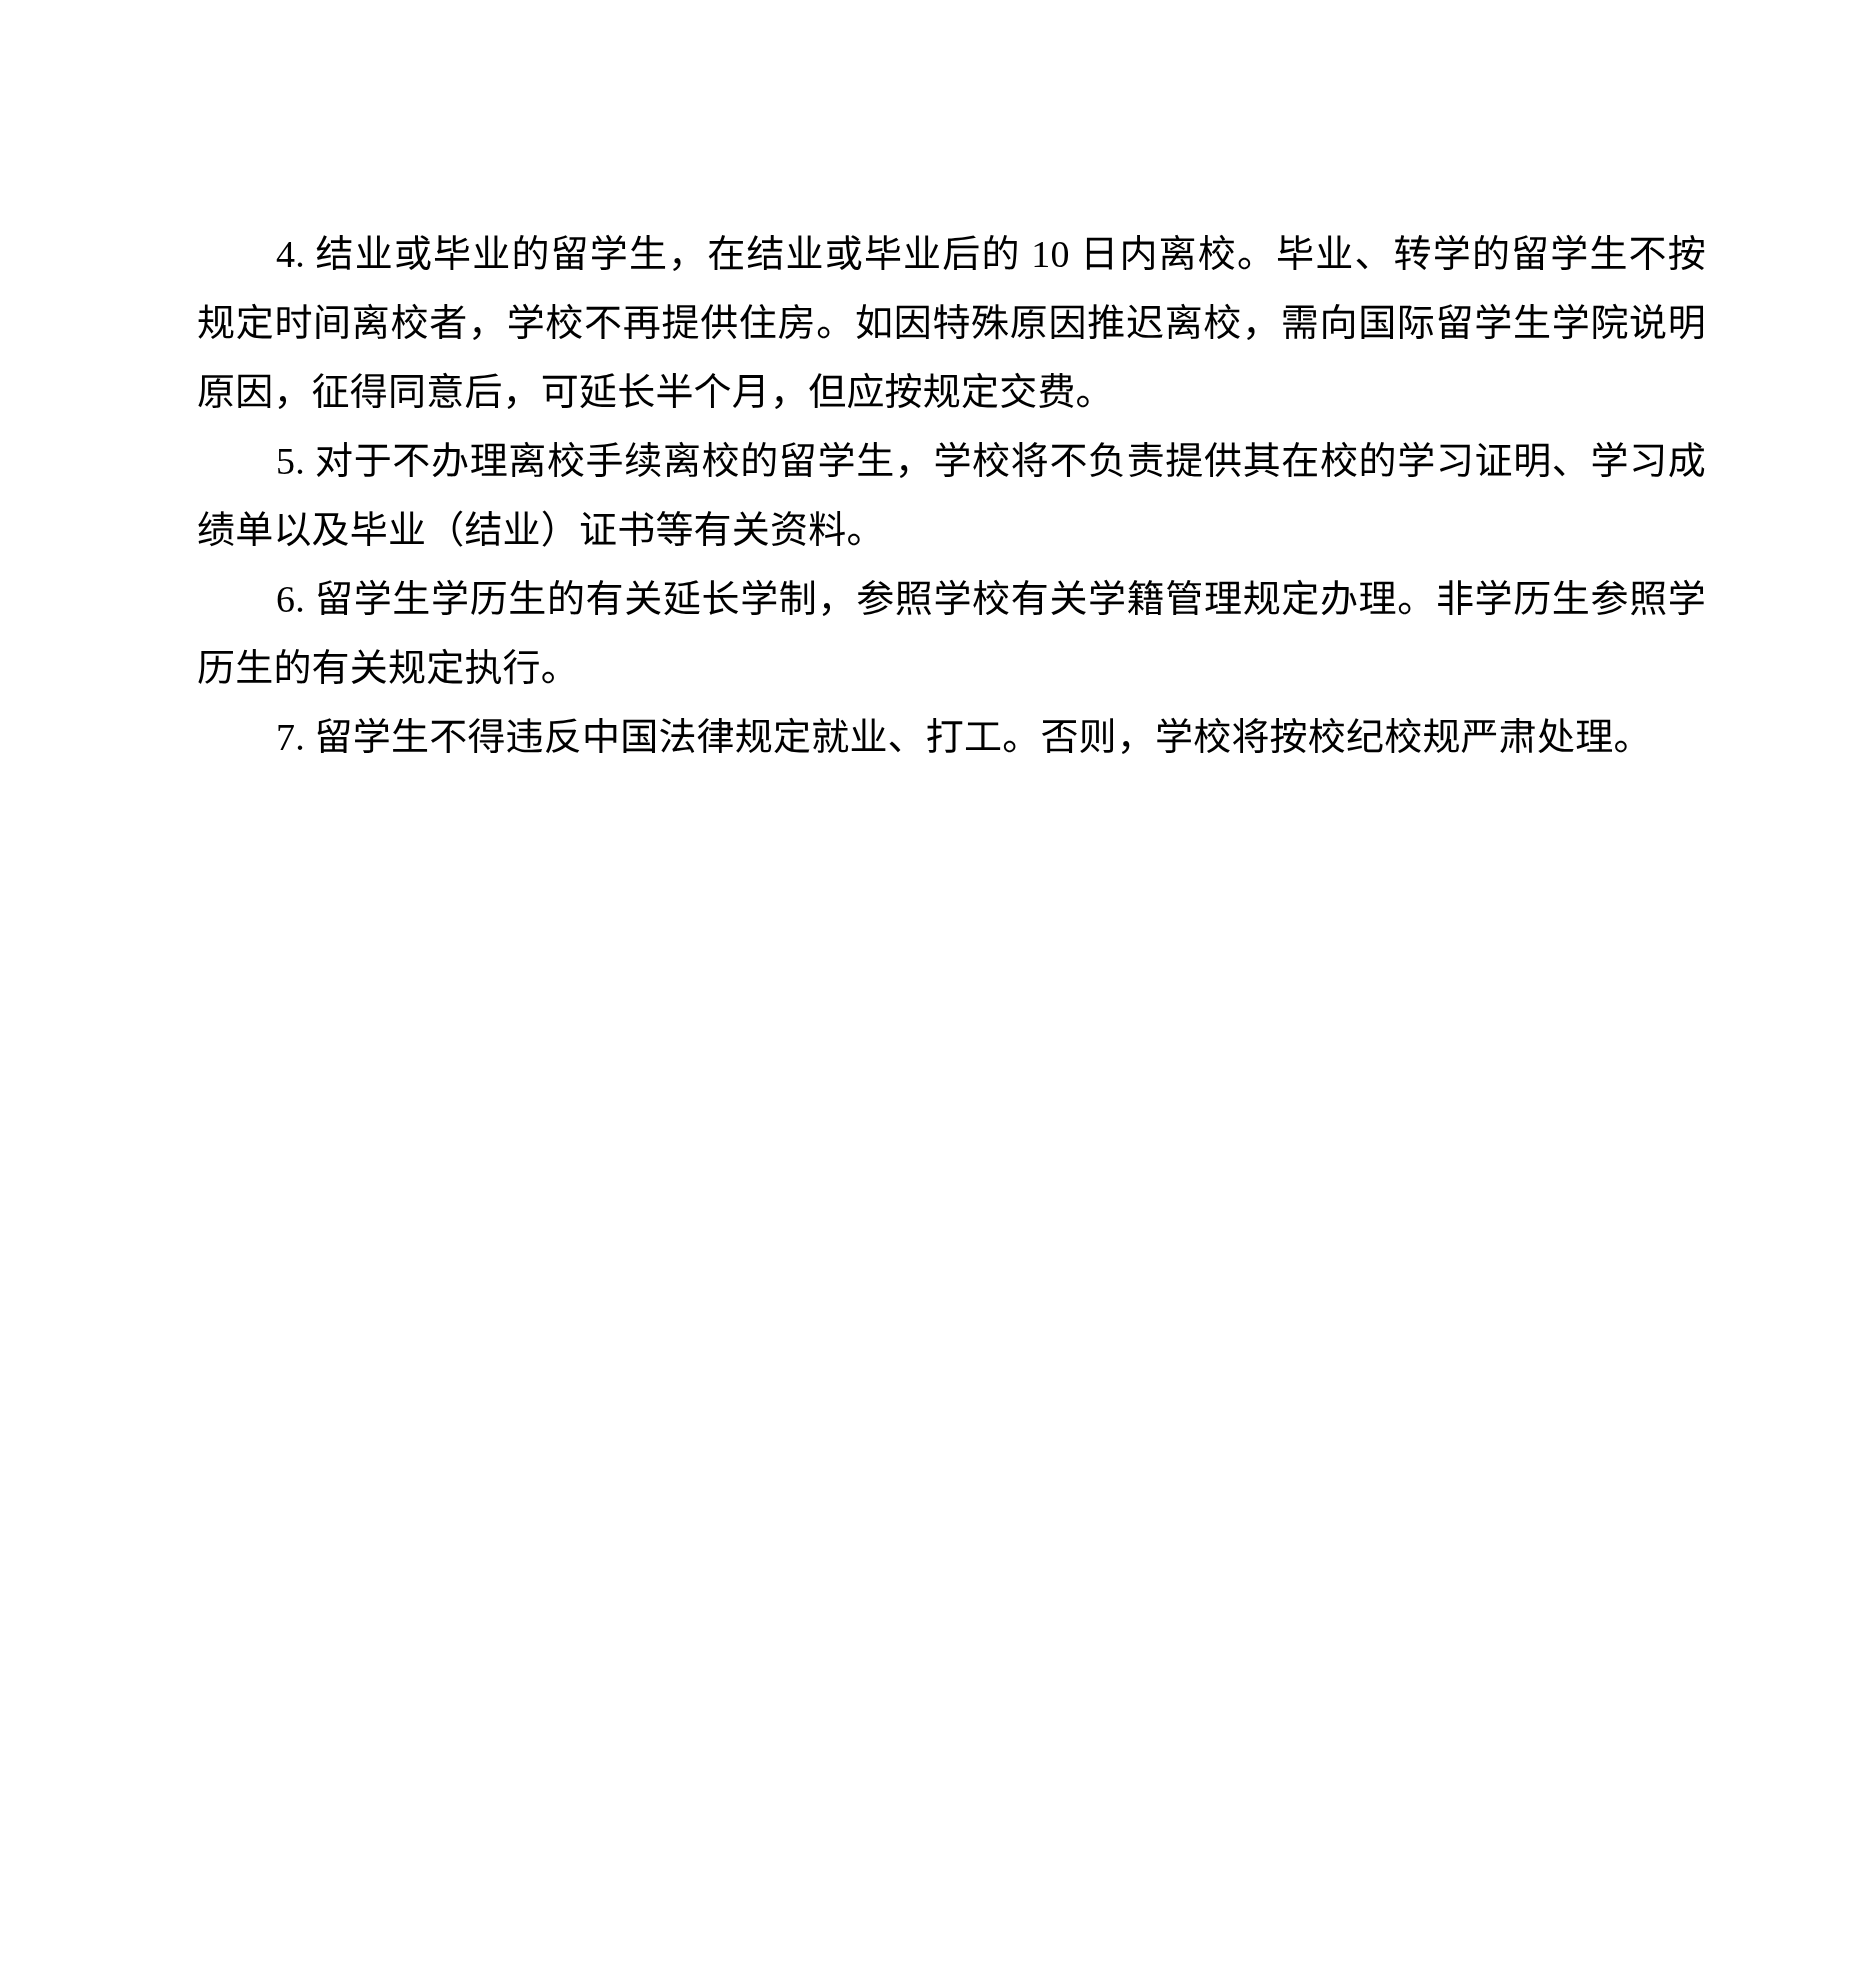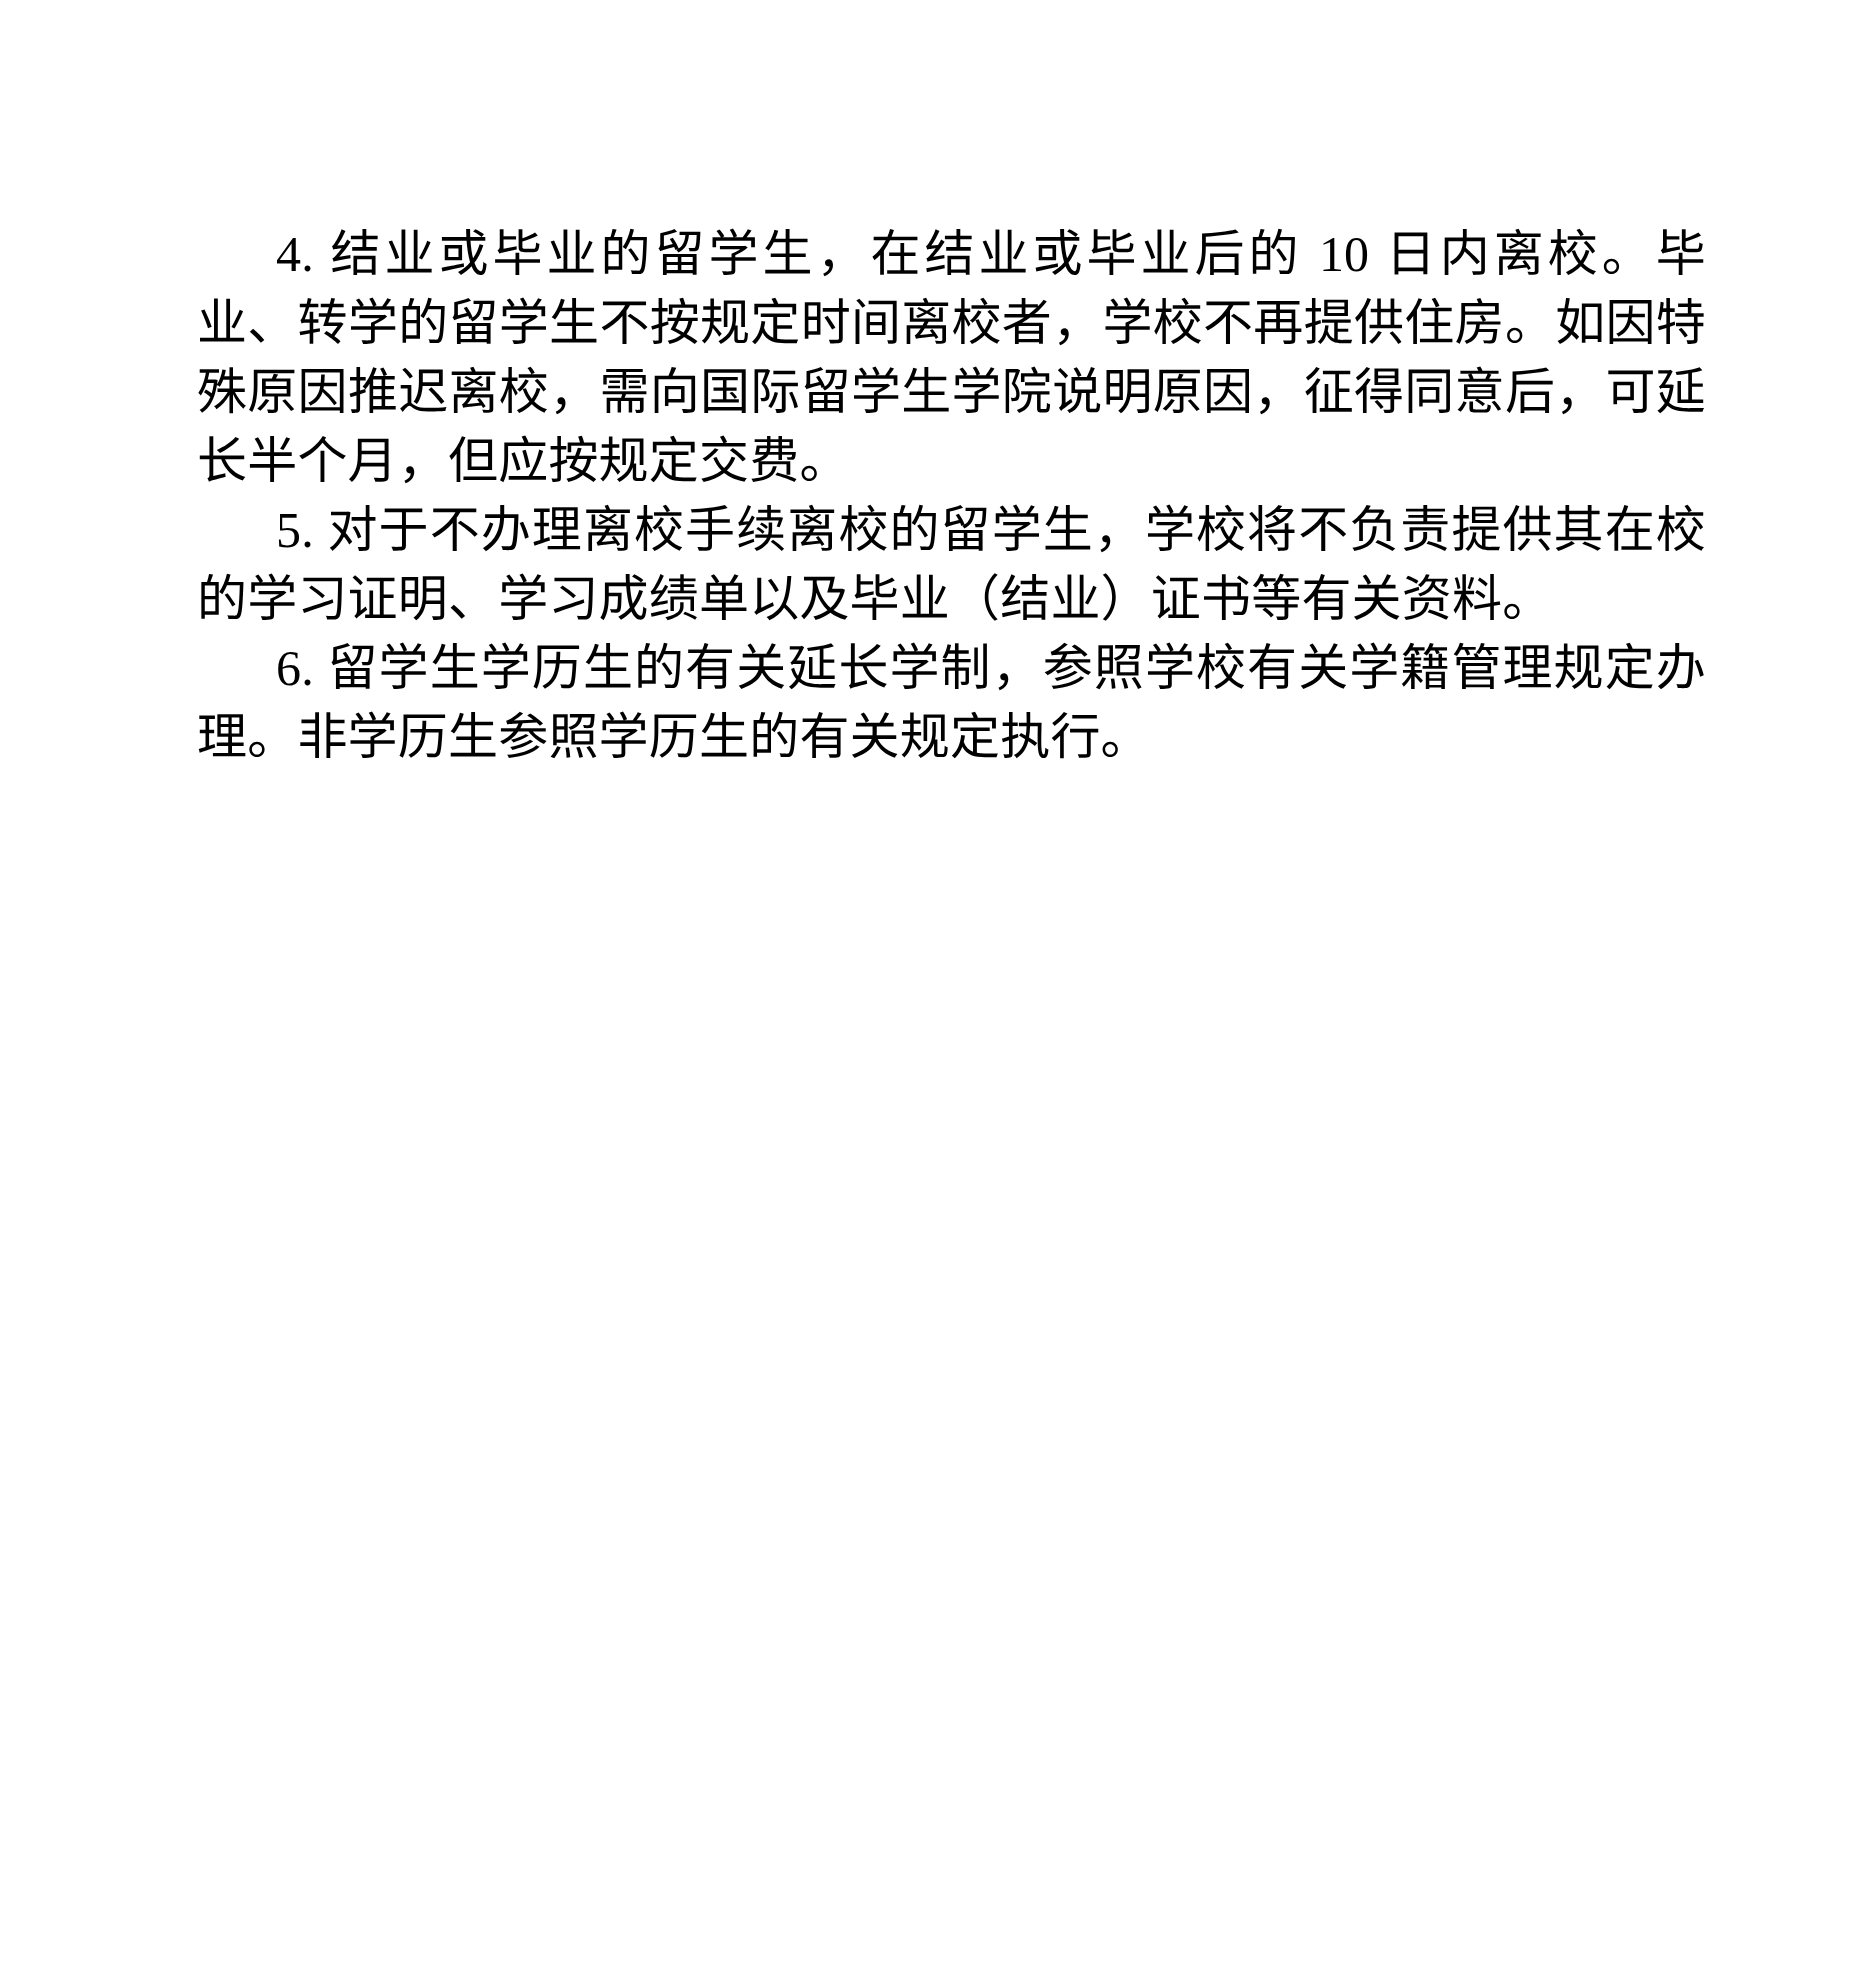--- a/index.html
+++ b/index.html
@@ -17,36 +17,37 @@
     height: 2647px;
     background: #ffffff;
     box-sizing: border-box;
     padding: 220px 169px 0 197px;
     overflow: hidden;
   }
   .doc-body {
     width: 1509px;
   }
   .para {
-    font-size: 50px;
+    font-size: 38px;
     line-height: 69px;
     text-align: justify;
     text-justify: inter-ideograph;
     text-indent: 79px;
     margin: 0 0 0 0;
     letter-spacing: 0.2px;
     word-break: break-all;
   }
   .para + .para {
     margin-top: 0;
   }
 </style>
 </head>
 <body>
 
 <div class="page">
   <div class="doc-body">
     <p class="para">4. 结业或毕业的留学生，在结业或毕业后的 10 日内离校。毕业、转学的留学生不按规定时间离校者，学校不再提供住房。如因特殊原因推迟离校，需向国际留学生学院说明原因，征得同意后，可延长半个月，但应按规定交费。</p>
     <p class="para">5. 对于不办理离校手续离校的留学生，学校将不负责提供其在校的学习证明、学习成绩单以及毕业（结业）证书等有关资料。</p>
     <p class="para">6. 留学生学历生的有关延长学制，参照学校有关学籍管理规定办理。非学历生参照学历生的有关规定执行。</p>
+    <p class="para">7. 留学生不得违反中国法律规定就业、打工。否则，学校将按校纪校规严肃处理。</p>
   </div>
 </div>
 
 
 </body></html>

